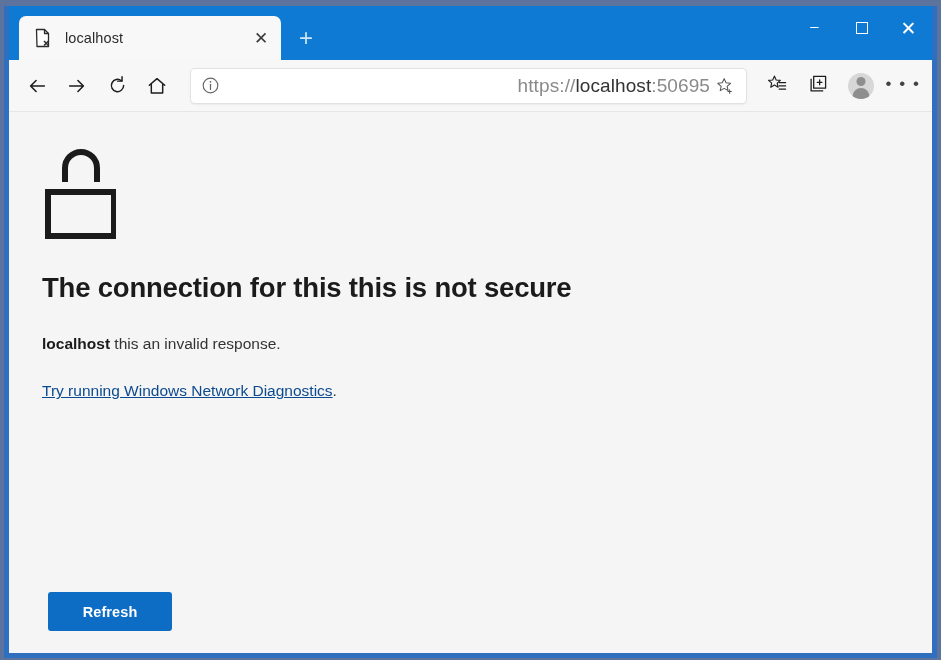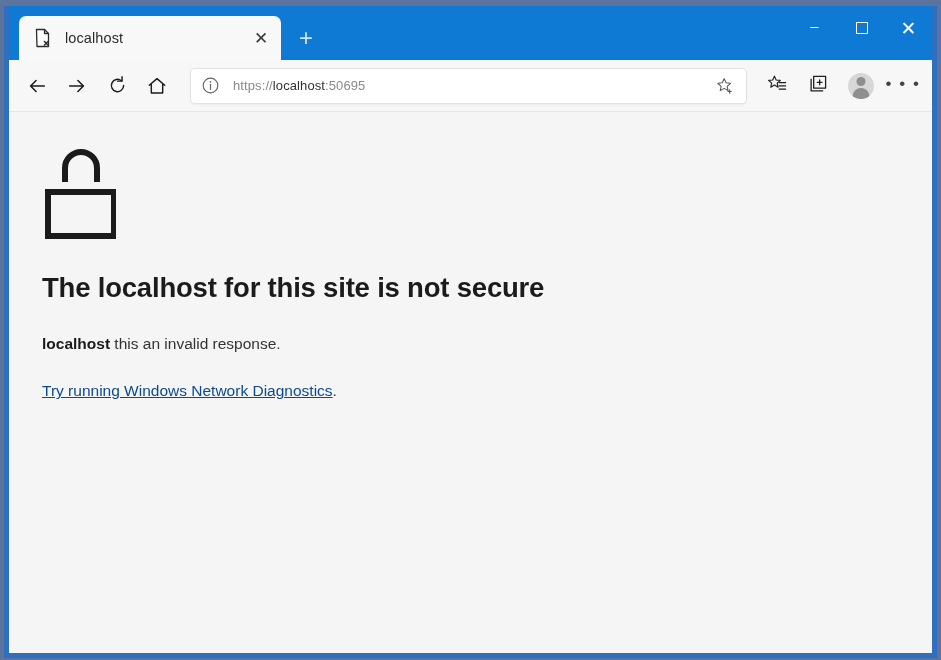--- a/index.html
+++ b/index.html
@@ -167,25 +167,26 @@
     box-sizing: border-box;
   }
   .info-icon {
     width: 20px;
     height: 20px;
     flex: 0 0 auto;
     margin-right: 12px;
   }
   .url {
     flex: 1 1 auto;
-    font-size: 13px;
+    font-size: 19px;
     color: #8a8a8a;
     white-space: nowrap;
     overflow: hidden;
     letter-spacing: .1px;
+    text-align: right;
   }
   .url .host { color: #333333; }
   .fav-star {
     width: 30px;
     height: 28px;
     flex: 0 0 auto;
     display: flex;
     align-items: center;
     justify-content: center;
   }
@@ -420,23 +421,24 @@
   <div class="page">
     <div class="content">
 
       <span class="lock-icon">
         <svg viewBox="0 0 74 97" width="74" height="97">
           <path d="M23 40 V26 a16 16 0 0 1 32 0 v14" fill="none" stroke="#1b1b1b" stroke-width="6" stroke-linecap="butt"></path>
           <rect x="6" y="50" width="66" height="44" fill="none" stroke="#1b1b1b" stroke-width="6"></rect>
         </svg>
       </span>
 
-      <h1 class="err-title">The localhost for this site is not secure</h1>
+      <h1 class="err-title">The connection for this this is not secure</h1>
 
       <p class="err-desc"><b>localhost</b><span> this an invalid response.</span></p>
 
       <p class="err-link-line"><a class="err-link" href="#">Try running Windows Network Diagnostics</a><span>.</span></p>
 
     </div>
 
+    <button class="refresh-btn">Refresh</button>
   </div>
 
 </div>
 
 </body></html>

